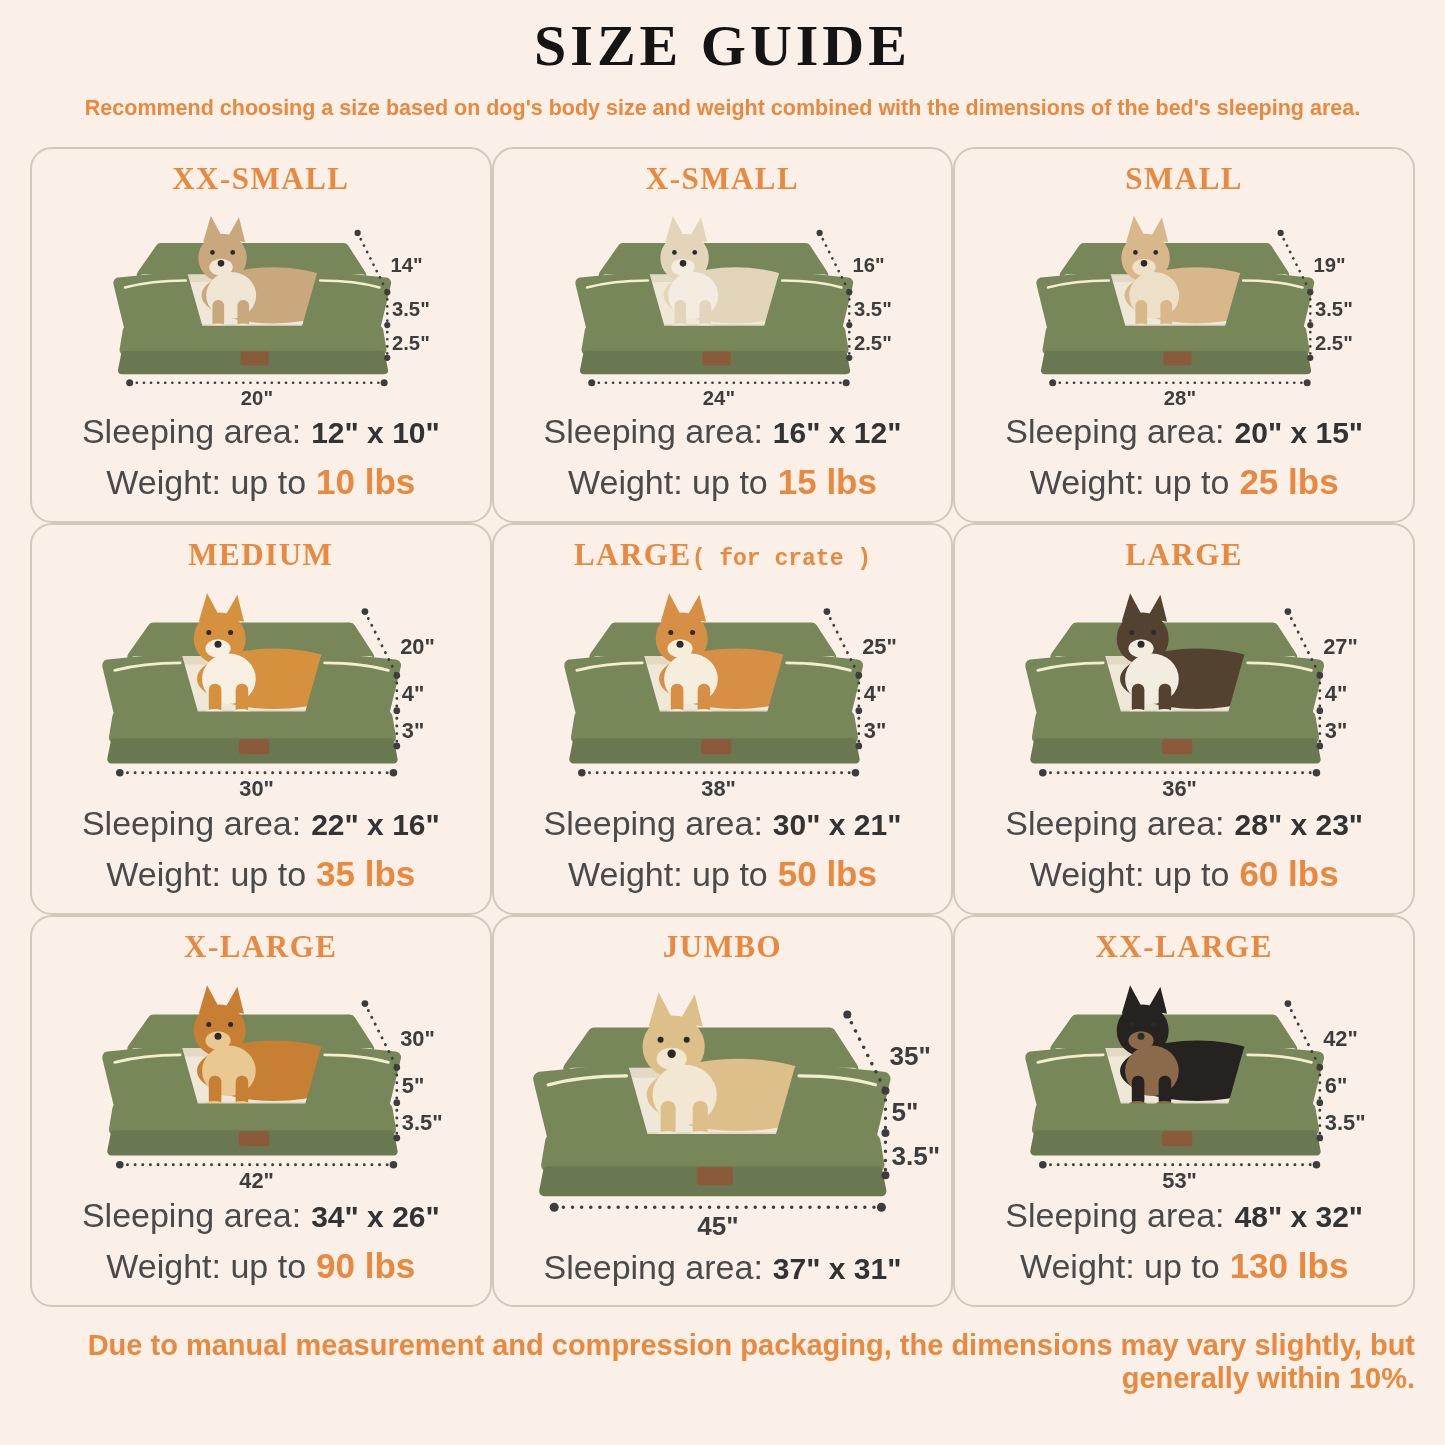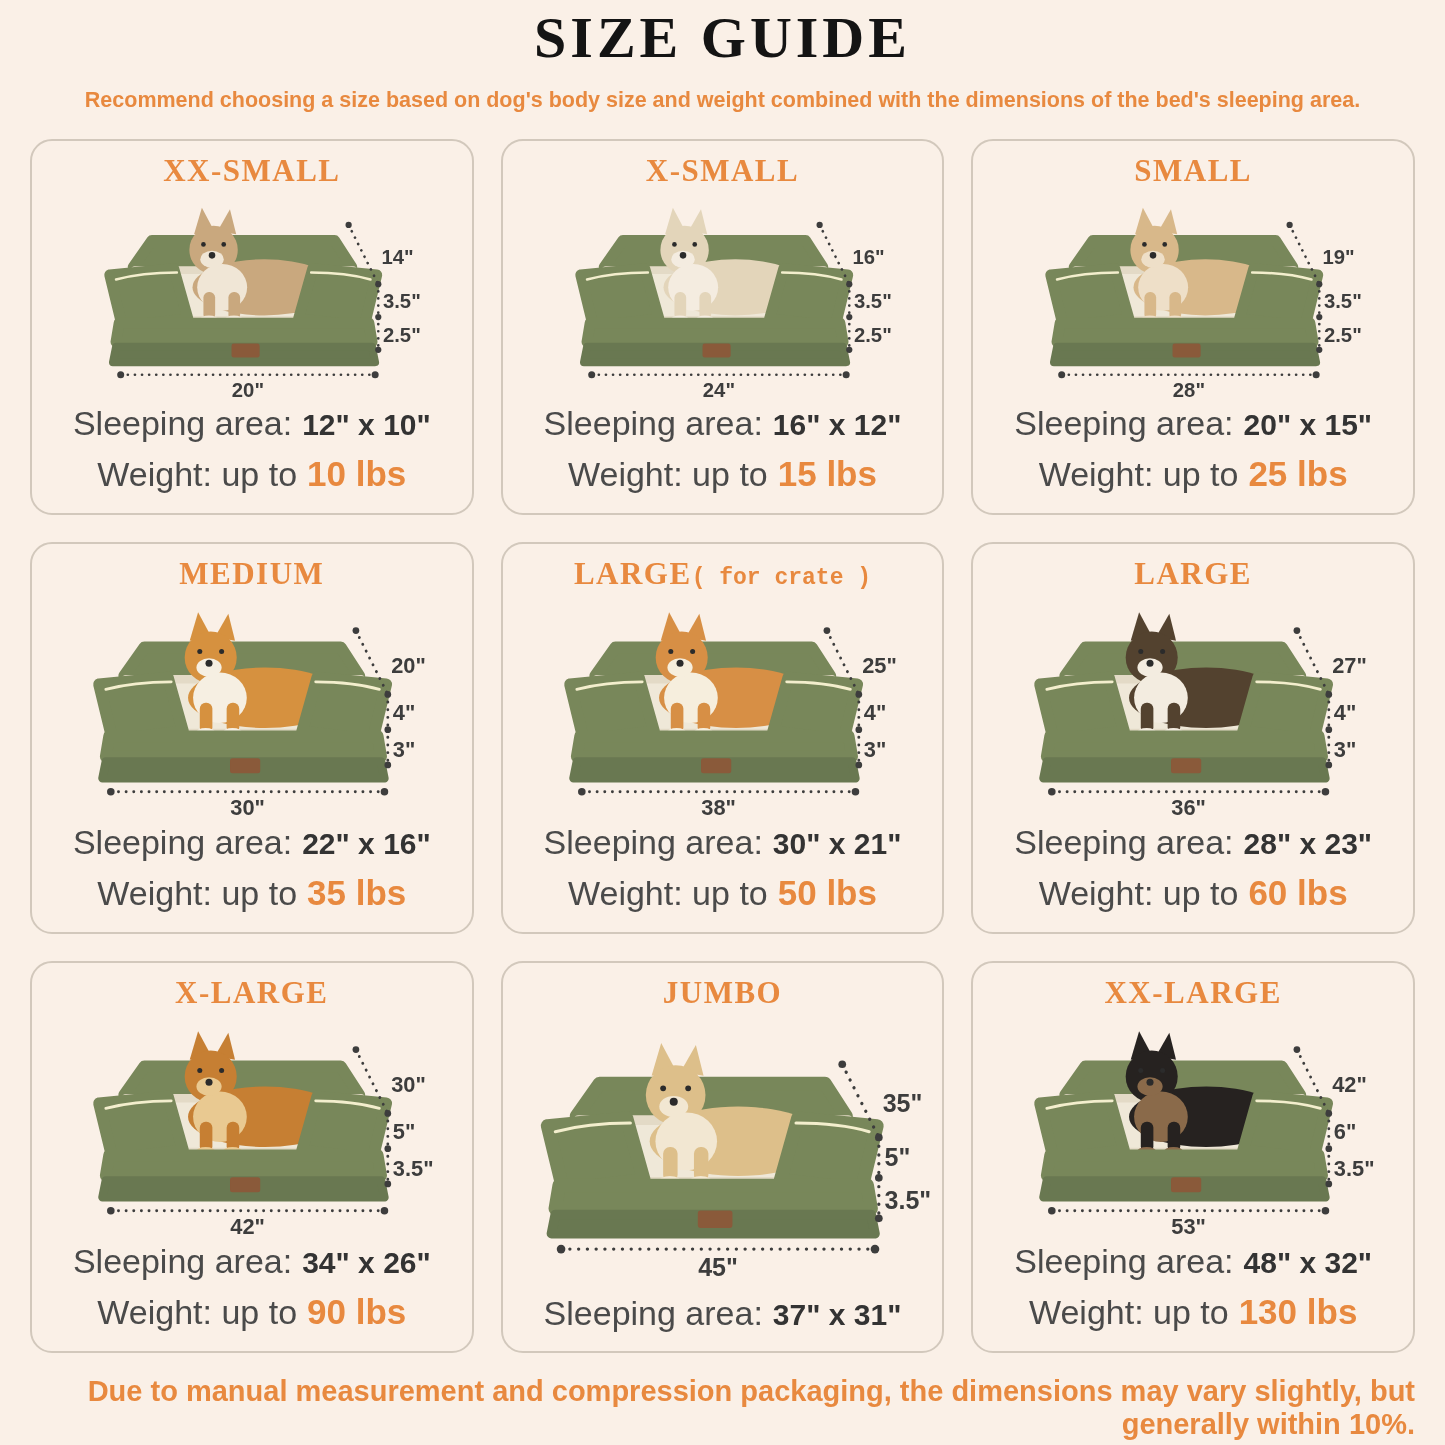--- a/index.html
+++ b/index.html
@@ -6,30 +6,30 @@
   body{
     width:1445px;height:1445px;overflow:hidden;
     background:var(--page_bg,#faf0e7);
     font-family:"Liberation Sans", sans-serif;
     -webkit-font-smoothing:antialiased;
   }
   .page{width:100%;height:100%;display:flex;flex-direction:column;box-sizing:border-box;}
   .title{
     font-family:"Liberation Serif", serif;font-weight:700;font-size:58px;
     letter-spacing:4px;text-align:center;color:var(--title_color,#141414);
-    margin-top:8px;line-height:1.05;
+    margin-top:16px;line-height:1.05;
   }
   .subtitle{
     text-align:center;color:var(--accent,#e8893f);font-weight:700;
     font-size:21.5px;margin-top:19px;padding:0 30px;
   }
   .grid{
     display:grid;grid-template-columns:repeat(3,1fr);
     grid-template-rows:376px 392px 392px;
-    gap:27px;padding:0 30px;margin-top:26px;box-sizing:border-box;
+    padding:0 30px;margin-top:26px;box-sizing:border-box;
   }
   .card{
     border:2px solid var(--card_border,#d2c8bc);border-radius:22px;
     display:flex;flex-direction:column;align-items:center;
     padding:12px 8px 10px;box-sizing:border-box;min-height:0;
   }
   .card-header{
     font-family:"Liberation Serif", serif;font-weight:700;font-size:31px;
     color:var(--accent,#e8893f);letter-spacing:1.5px;white-space:nowrap;
   }

